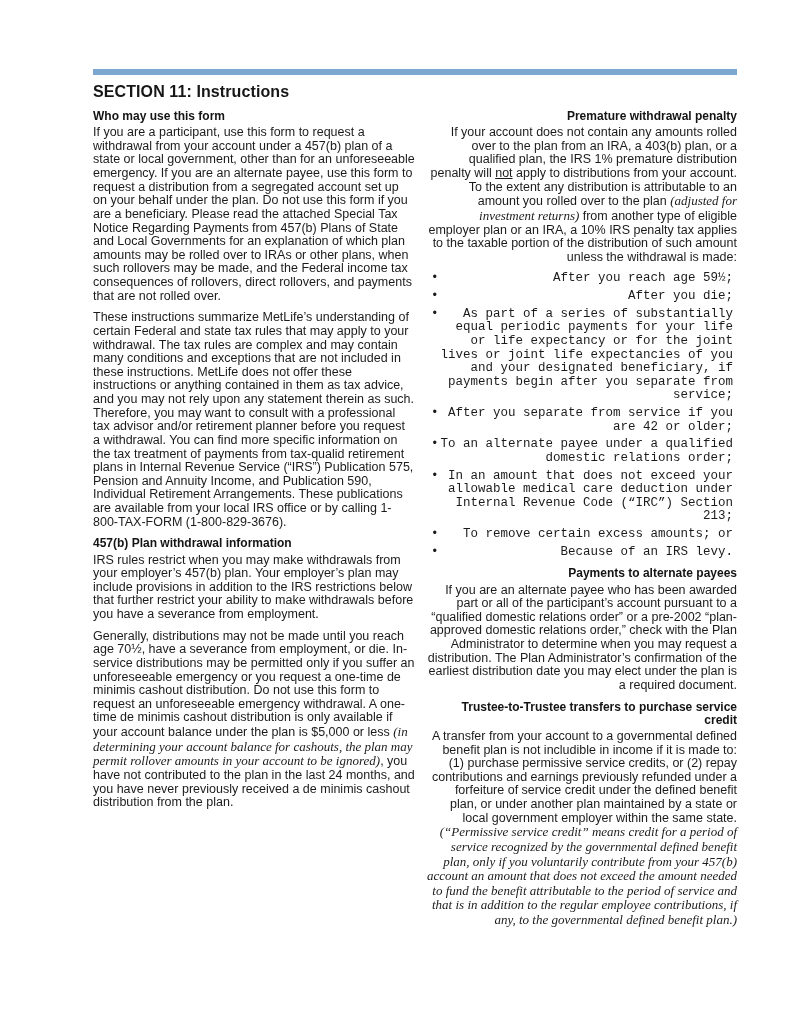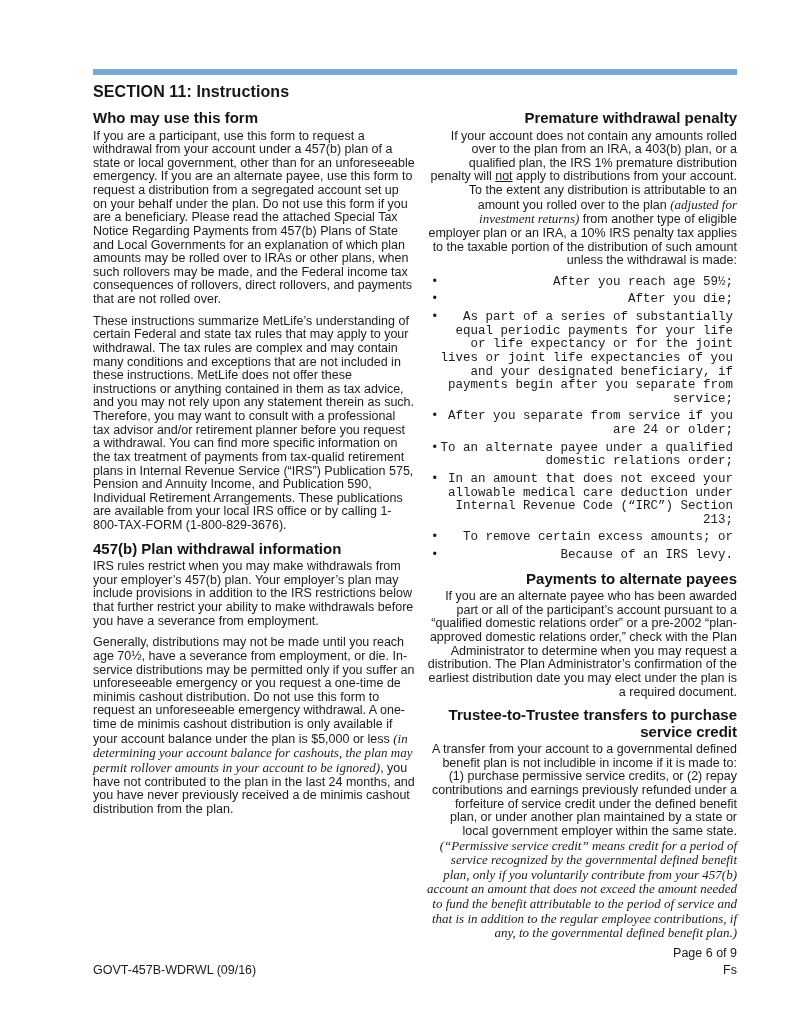--- a/index.html
+++ b/index.html
@@ -17,21 +17,21 @@
   .accent-bar { height: 6px; width: 100%; background: #7ca8cf; }
   .section-title {
     font-size: 16px; font-weight: bold; color: #161616;
     margin: 8px 0 9px 0; letter-spacing: 0.1px;
   }
   .columns { display: flex; gap: 11px; }
   .col { font-size: 12.5px; line-height: 1.09; }
   .col.left  { width: 322px; flex: none; }
   .col.right { width: 311px; flex: none; text-align: right; }
   .subhead {
-    font-size: 15px; font-weight: bold; color: #141414;
+    font-size: 12px; font-weight: bold; color: #141414;
     margin: 7px 0 3px 0; line-height: 1.1;
   }
   .subhead.first { margin-top: 0; }
   p.body-text { margin: 0 0 8px 0; }
   p.body-text:last-child { margin-bottom: 0; }
   .italic-serif {
     font-family: "Liberation Serif", serif;
     font-style: italic; font-size: 13px;
   }
   .underline { text-decoration: underline; }
@@ -73,37 +73,30 @@
     </div>
 
     <div class="col right">
       <div class="subhead first">Premature withdrawal penalty</div>
       <p class="body-text"><span>If your account does not contain any amounts rolled over to the plan from an IRA, a 403(b) plan, or a qualified plan, the IRS 1% premature distribution penalty will </span><span class="underline">not</span><span> apply to distributions from your account. To the extent any distribution is attributable to an amount you rolled over to the plan </span><span class="italic-serif">(adjusted for investment returns)</span><span> from another type of eligible employer plan or an IRA, a 10% IRS penalty tax applies to the taxable portion of the distribution of such amount unless the withdrawal is made:</span></p>
 
       <ul class="bullet-list">
         <li>After you reach age 59½;</li>
         <li>After you die;</li>
         <li>As part of a series of substantially equal periodic payments for your life or life expectancy or for the joint lives or joint life expectancies of you and your designated beneficiary, if payments begin after you separate from service;</li>
-        <li>After you separate from service if you are 24 or older;</li>
+        <li>After you separate from service if you are 42 or older;</li>
         <li>To an alternate payee under a qualified domestic relations order;</li>
         <li>In an amount that does not exceed your allowable medical care deduction under Internal Revenue Code (“IRC”) Section 213;</li>
         <li>To remove certain excess amounts; or</li>
         <li>Because of an IRS levy.</li>
       </ul>
 
       <div class="subhead">Payments to alternate payees</div>
       <p class="body-text">If you are an alternate payee who has been awarded part or all of the participant’s account pursuant to a “qualified domestic relations order” or a pre-2002 “plan-approved domestic relations order,” check with the Plan Administrator to determine when you may request a distribution. The Plan Administrator’s confirmation of the earliest distribution date you may elect under the plan is a required document.</p>
 
       <div class="subhead">Trustee-to-Trustee transfers to purchase service credit</div>
       <p class="body-text"><span>A transfer from your account to a governmental defined benefit plan is not includible in income if it is made to: (1) purchase permissive service credits, or (2) repay contributions and earnings previously refunded under a forfeiture of service credit under the defined benefit plan, or under another plan maintained by a state or local government employer within the same state. </span><span class="italic-serif">(“Permissive service credit” means credit for a period of service recognized by the governmental defined benefit plan, only if you voluntarily contribute from your 457(b) account an amount that does not exceed the amount needed to fund the benefit attributable to the period of service and that is in addition to the regular employee contributions, if any, to the governmental defined benefit plan.)</span></p>
     </div>
 
   </div>
 
-  <div class="footer">
-    <div class="page-num">Page 6 of 9</div>
-    <div class="row">
-      <span>GOVT-457B-WDRWL (09/16)</span>
-      <span>Fs</span>
-    </div>
-  </div>
 
 </div>
 
 </body></html>

